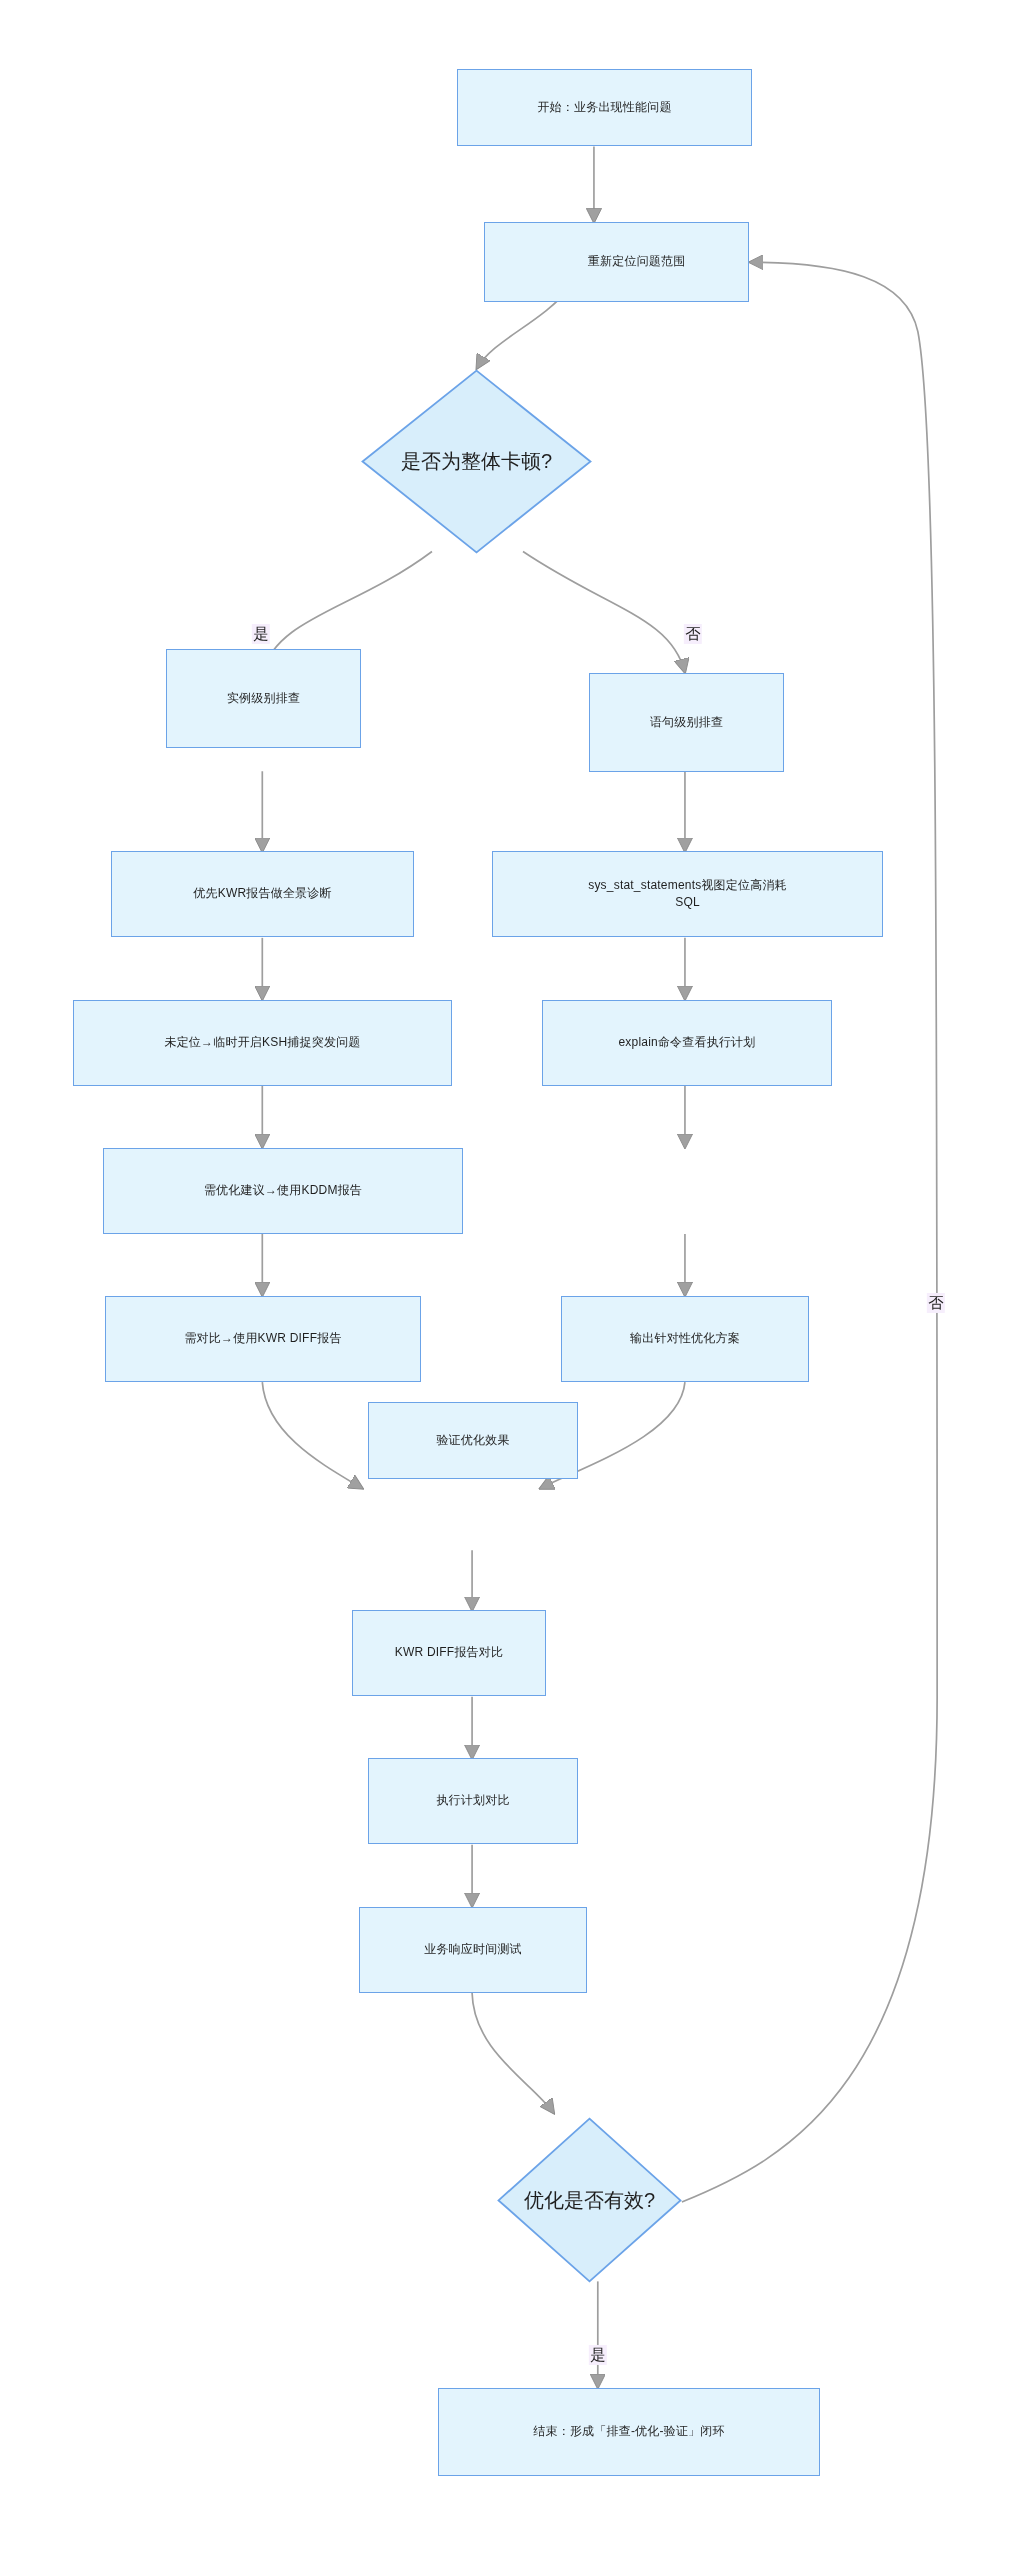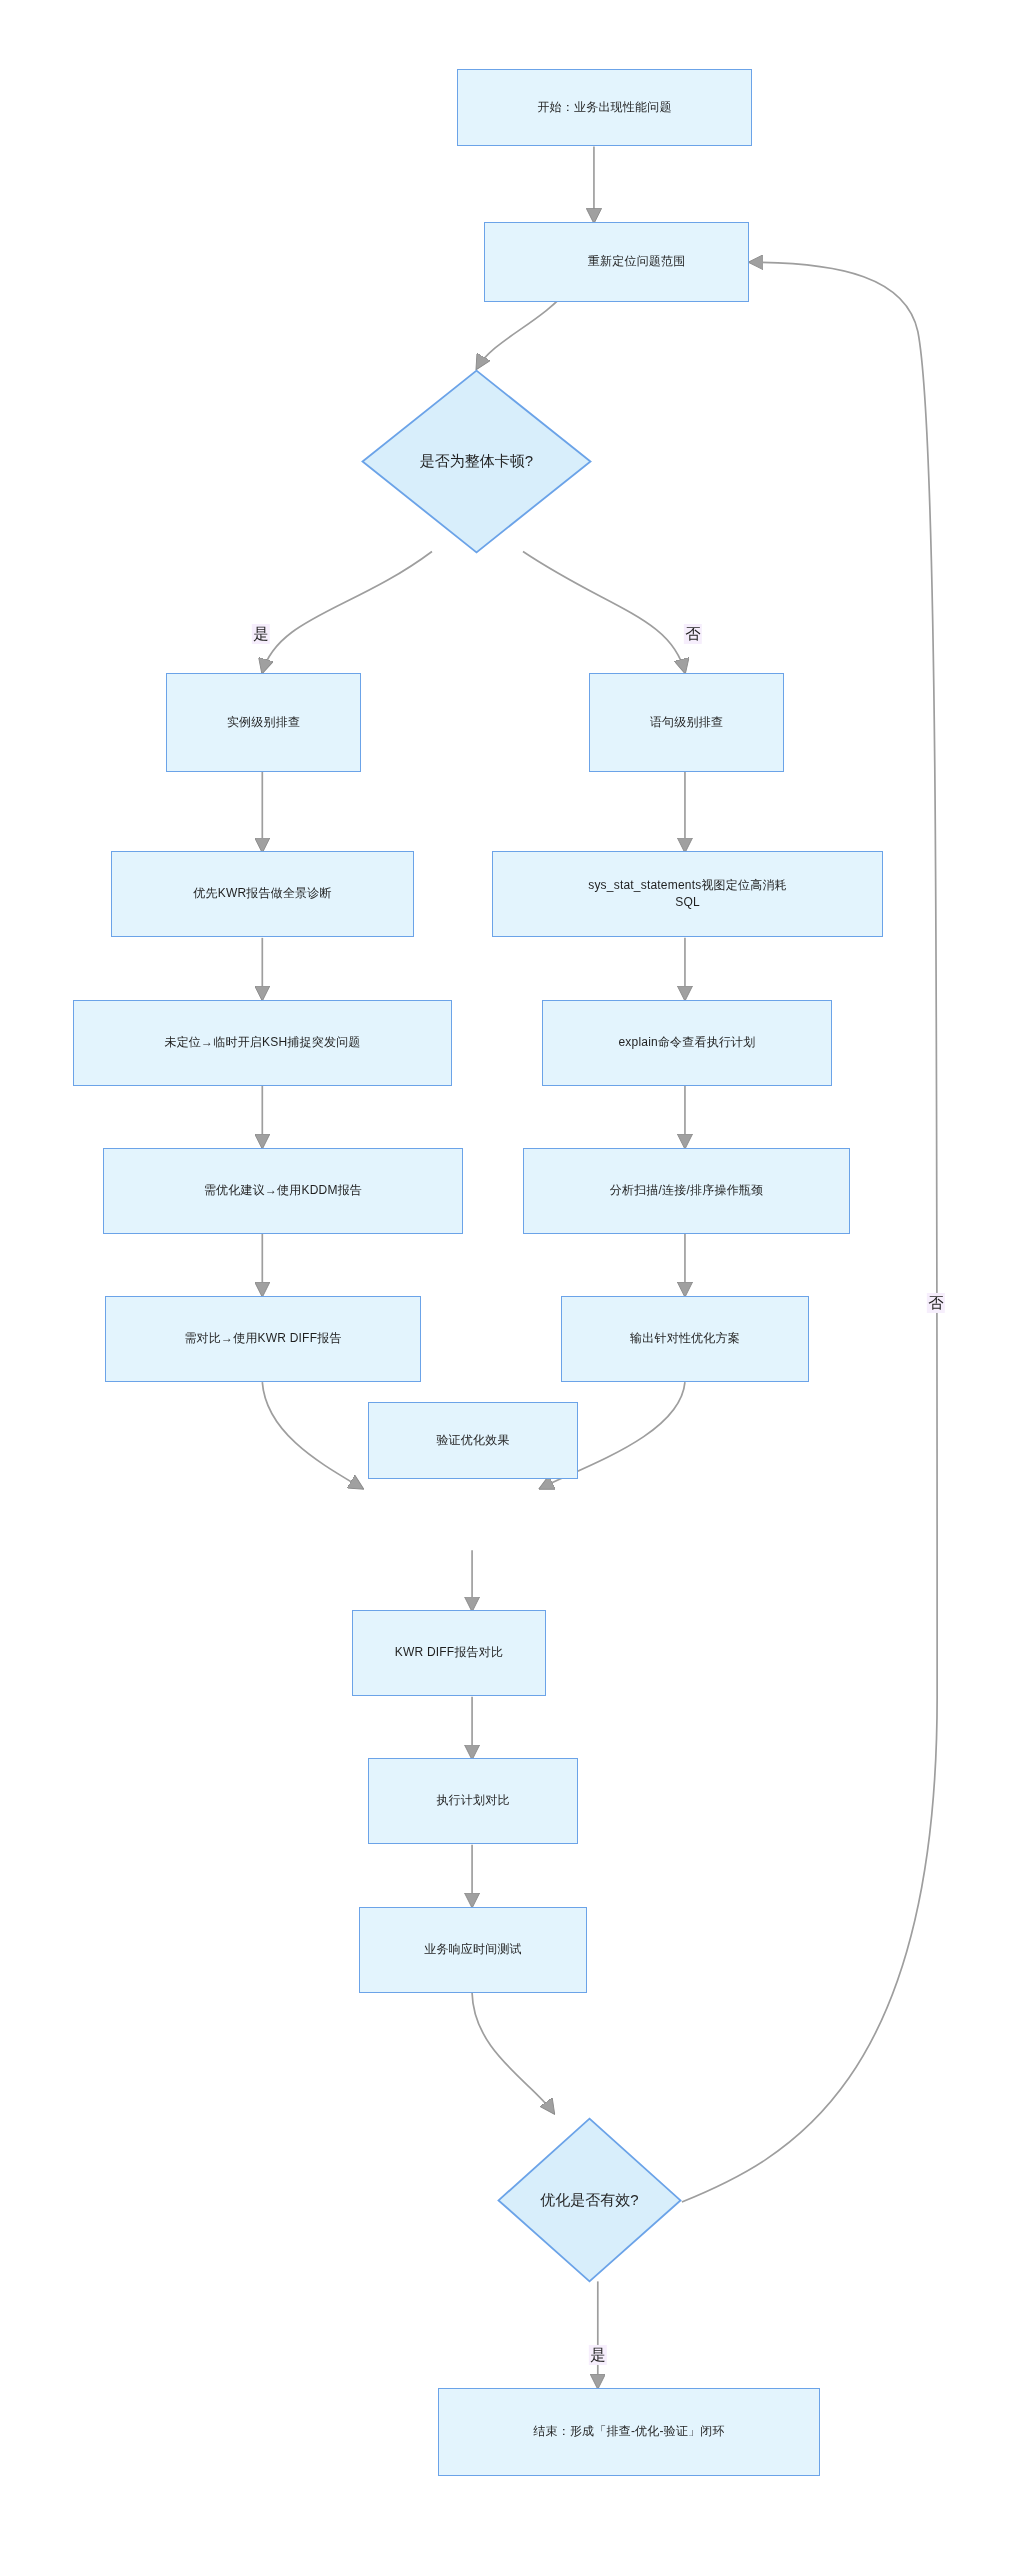--- a/index.html
+++ b/index.html
@@ -56,21 +56,21 @@
   .diamond-text {
     position: absolute;
     left: 0;
     top: 0;
     width: 100%;
     height: 100%;
     display: flex;
     align-items: center;
     justify-content: center;
     text-align: center;
-    font-size: 15px;
+    font-size: 20px;
     color: #1f1f1f;
     pointer-events: none;
   }
   .edge-label {
     position: absolute;
     background: #f6eefc;
     color: #1f1f1f;
     font-size: 15.4px;
     line-height: 1.2;
     padding: 0.8px 1.5px;
@@ -141,21 +141,21 @@
     <span class="node-label">重新定位问题范围</span>
   </div>
 
   <div class="diamond-wrap" style="left:361px; top:369px; width:231px; height:185px;">
     <svg width="231" height="185" viewBox="0 0 300 240" xmlns="http://www.w3.org/2000/svg">
       <polygon points="150,2 298,120 150,238 2,120" fill="#d8eefb" stroke="#6ba3e8" stroke-width="2.4"></polygon>
     </svg>
     <div class="diamond-text">是否为整体卡顿?</div>
   </div>
 
-  <div class="node" style="left:166px; top:673px; width:195px; height:99px;">
+  <div class="node" style="left:166px; top:649px; width:195px; height:99px;">
     <span class="node-label">实例级别排查</span>
   </div>
 
   <div class="node" style="left:589px; top:673px; width:195px; height:99px;">
     <span class="node-label">语句级别排查</span>
   </div>
 
   <div class="node" style="left:111px; top:851px; width:303px; height:86px;">
     <span class="node-label">优先KWR报告做全景诊断</span>
   </div>
@@ -170,23 +170,20 @@
   </div>
 
   <div class="node" style="left:542px; top:1000px; width:290px; height:86px;">
     <span class="node-label">explain命令查看执行计划</span>
   </div>
 
   <div class="node" style="left:103px; top:1148px; width:360px; height:86px;">
     <span class="node-label">需优化建议→使用KDDM报告</span>
   </div>
 
-  <div class="node" style="left:523px; top:1148px; width:327px; height:86px;">
-    <span class="node-label">分析扫描/连接/排序操作瓶颈</span>
-  </div>
 
   <div class="node" style="left:105px; top:1296px; width:316px; height:86px;">
     <span class="node-label">需对比→使用KWR DIFF报告</span>
   </div>
 
   <div class="node" style="left:561px; top:1296px; width:248px; height:86px;">
     <span class="node-label">输出针对性优化方案</span>
   </div>
 
   <div class="node" style="left:368px; top:1402px; width:210px; height:77px;">

